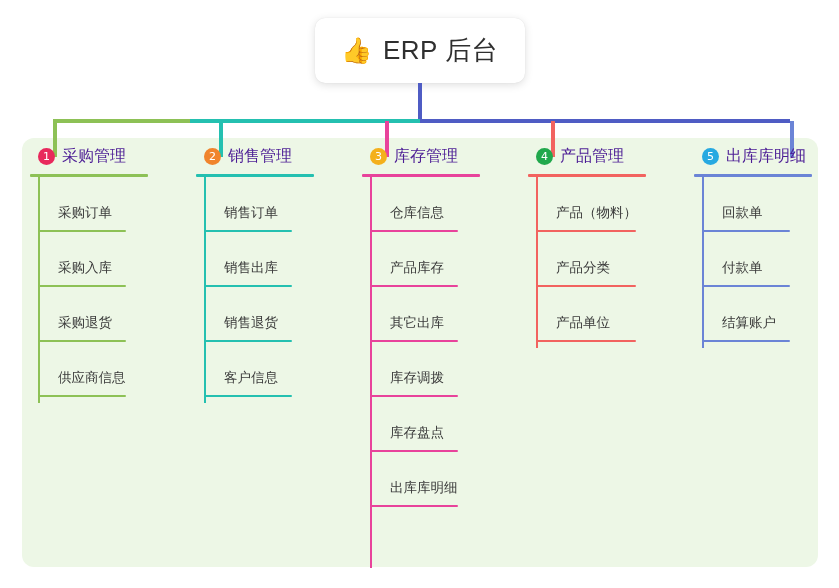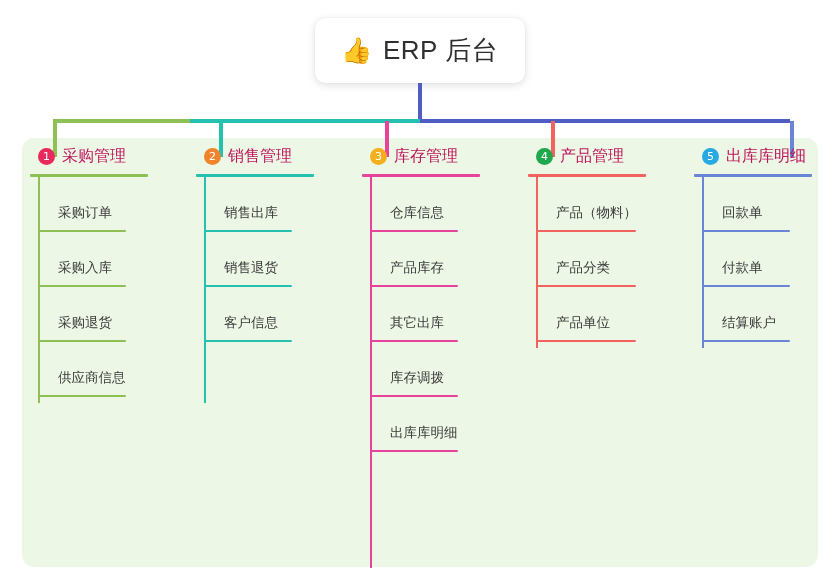--- a/index.html
+++ b/index.html
@@ -97,21 +97,21 @@
     border-radius: 50%;
     color: #ffffff;
     font-size: 11px;
     line-height: 17px;
     text-align: center;
     flex: 0 0 auto;
     font-family: "DejaVu Sans", sans-serif;
   }
   .col-title {
     font-size: 16px;
-    color: #be185d;
+    color: #4c1d95;
     white-space: nowrap;
   }
   .head-rule {
     height: 3px;
     margin-top: 5px;
     border-radius: 1px;
   }
   .spine {
     position: absolute;
     left: 8px;
@@ -195,20 +195,24 @@
     </div>
     <div class="column" style="left: 196px; width: 160px;">
       <div class="col-head">
         <span class="badge" style="background: rgb(240, 132, 44);">2</span>
         <span class="col-title">销售管理</span>
       </div>
       <div class="head-rule" style="width: 118px; background: rgb(36, 192, 176);"></div>
       <div class="spine" style="top: 34px; height: 226px; background: rgb(36, 192, 176);"></div>
       <div class="items">
         <div class="item">
+          <span class="item-label">销售订单</span>
+          <div class="item-rule" style="width: 88px; background: rgb(36, 192, 176);"></div>
+        </div>
+        <div class="item">
           <span class="item-label">销售出库</span>
           <div class="item-rule" style="width: 88px; background: rgb(36, 192, 176);"></div>
         </div>
         <div class="item">
           <span class="item-label">销售退货</span>
           <div class="item-rule" style="width: 88px; background: rgb(36, 192, 176);"></div>
         </div>
         <div class="item">
           <span class="item-label">客户信息</span>
           <div class="item-rule" style="width: 88px; background: rgb(36, 192, 176);"></div>
@@ -233,20 +237,24 @@
         </div>
         <div class="item">
           <span class="item-label">其它出库</span>
           <div class="item-rule" style="width: 88px; background: rgb(232, 67, 155);"></div>
         </div>
         <div class="item">
           <span class="item-label">库存调拨</span>
           <div class="item-rule" style="width: 88px; background: rgb(232, 67, 155);"></div>
         </div>
         <div class="item">
+          <span class="item-label">库存盘点</span>
+          <div class="item-rule" style="width: 88px; background: rgb(232, 67, 155);"></div>
+        </div>
+        <div class="item">
           <span class="item-label">出库库明细</span>
           <div class="item-rule" style="width: 88px; background: rgb(232, 67, 155);"></div>
         </div>
       </div>
     </div>
     <div class="column" style="left: 528px; width: 175px;">
       <div class="col-head">
         <span class="badge" style="background: rgb(33, 168, 76);">4</span>
         <span class="col-title">产品管理</span>
       </div>

